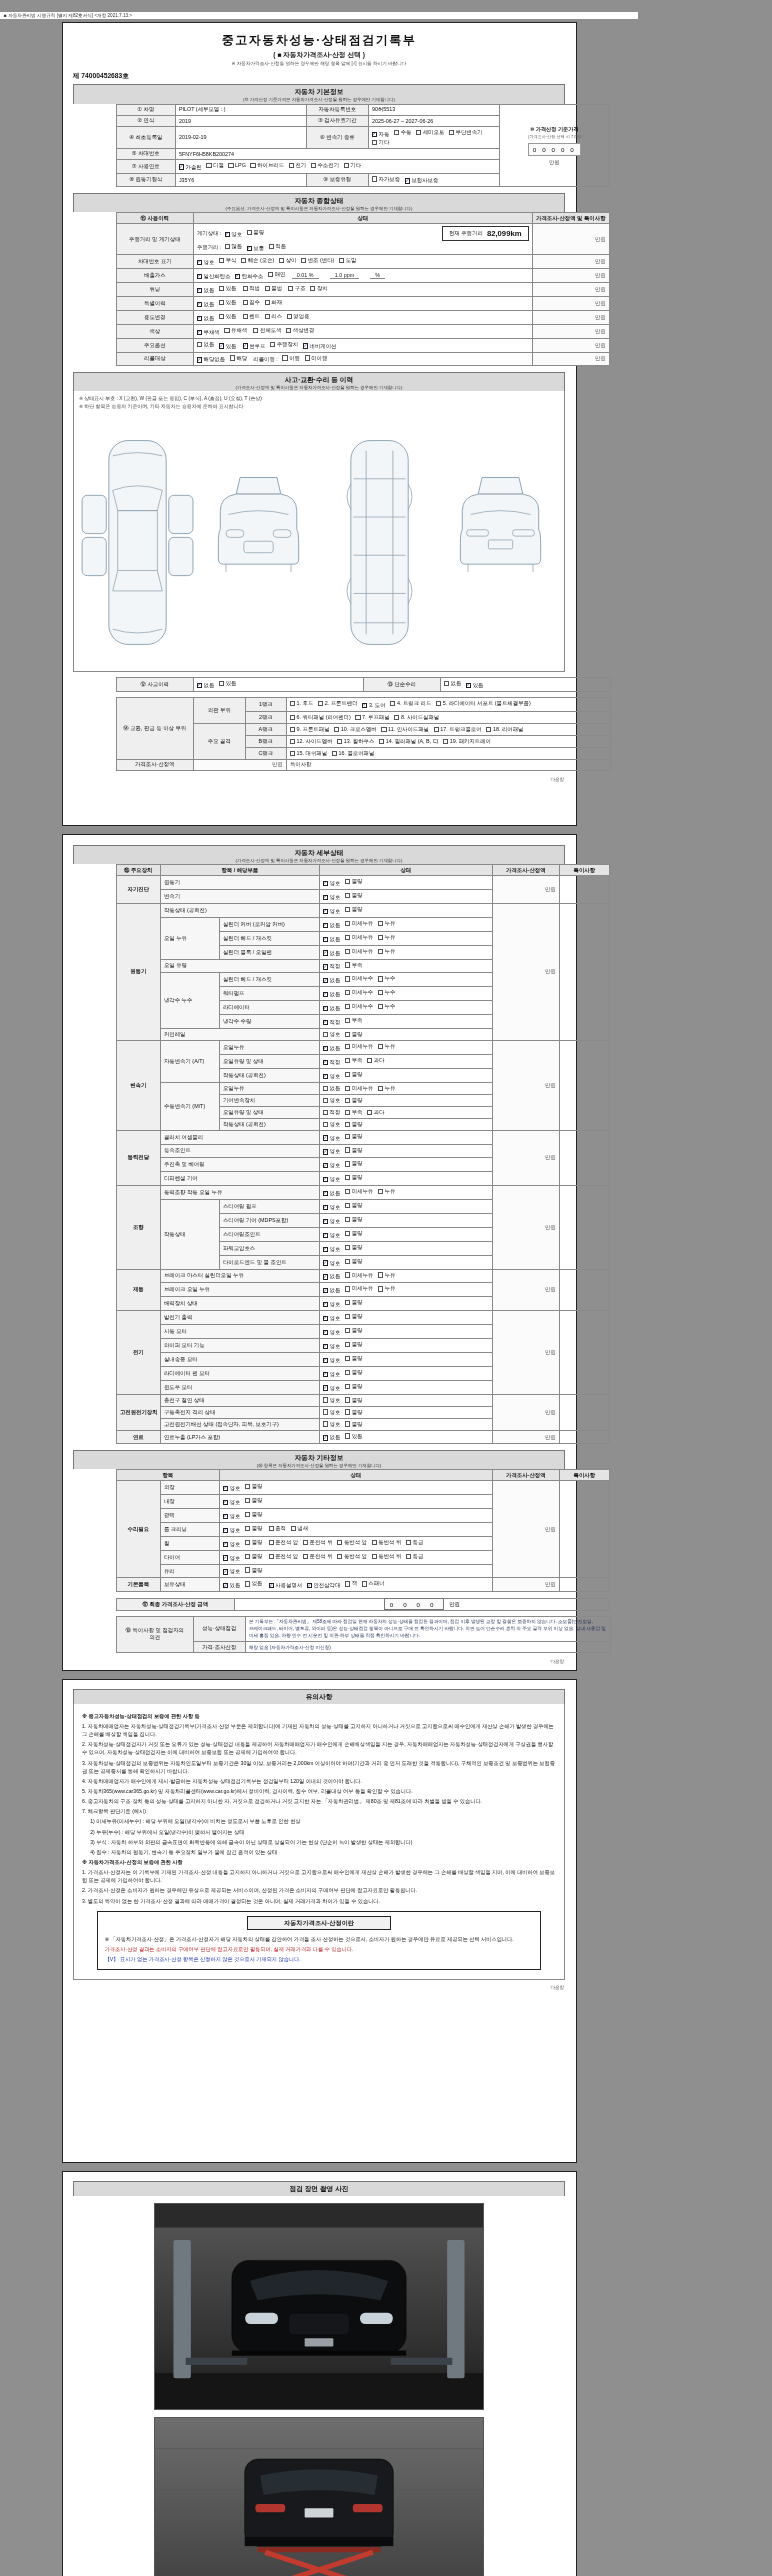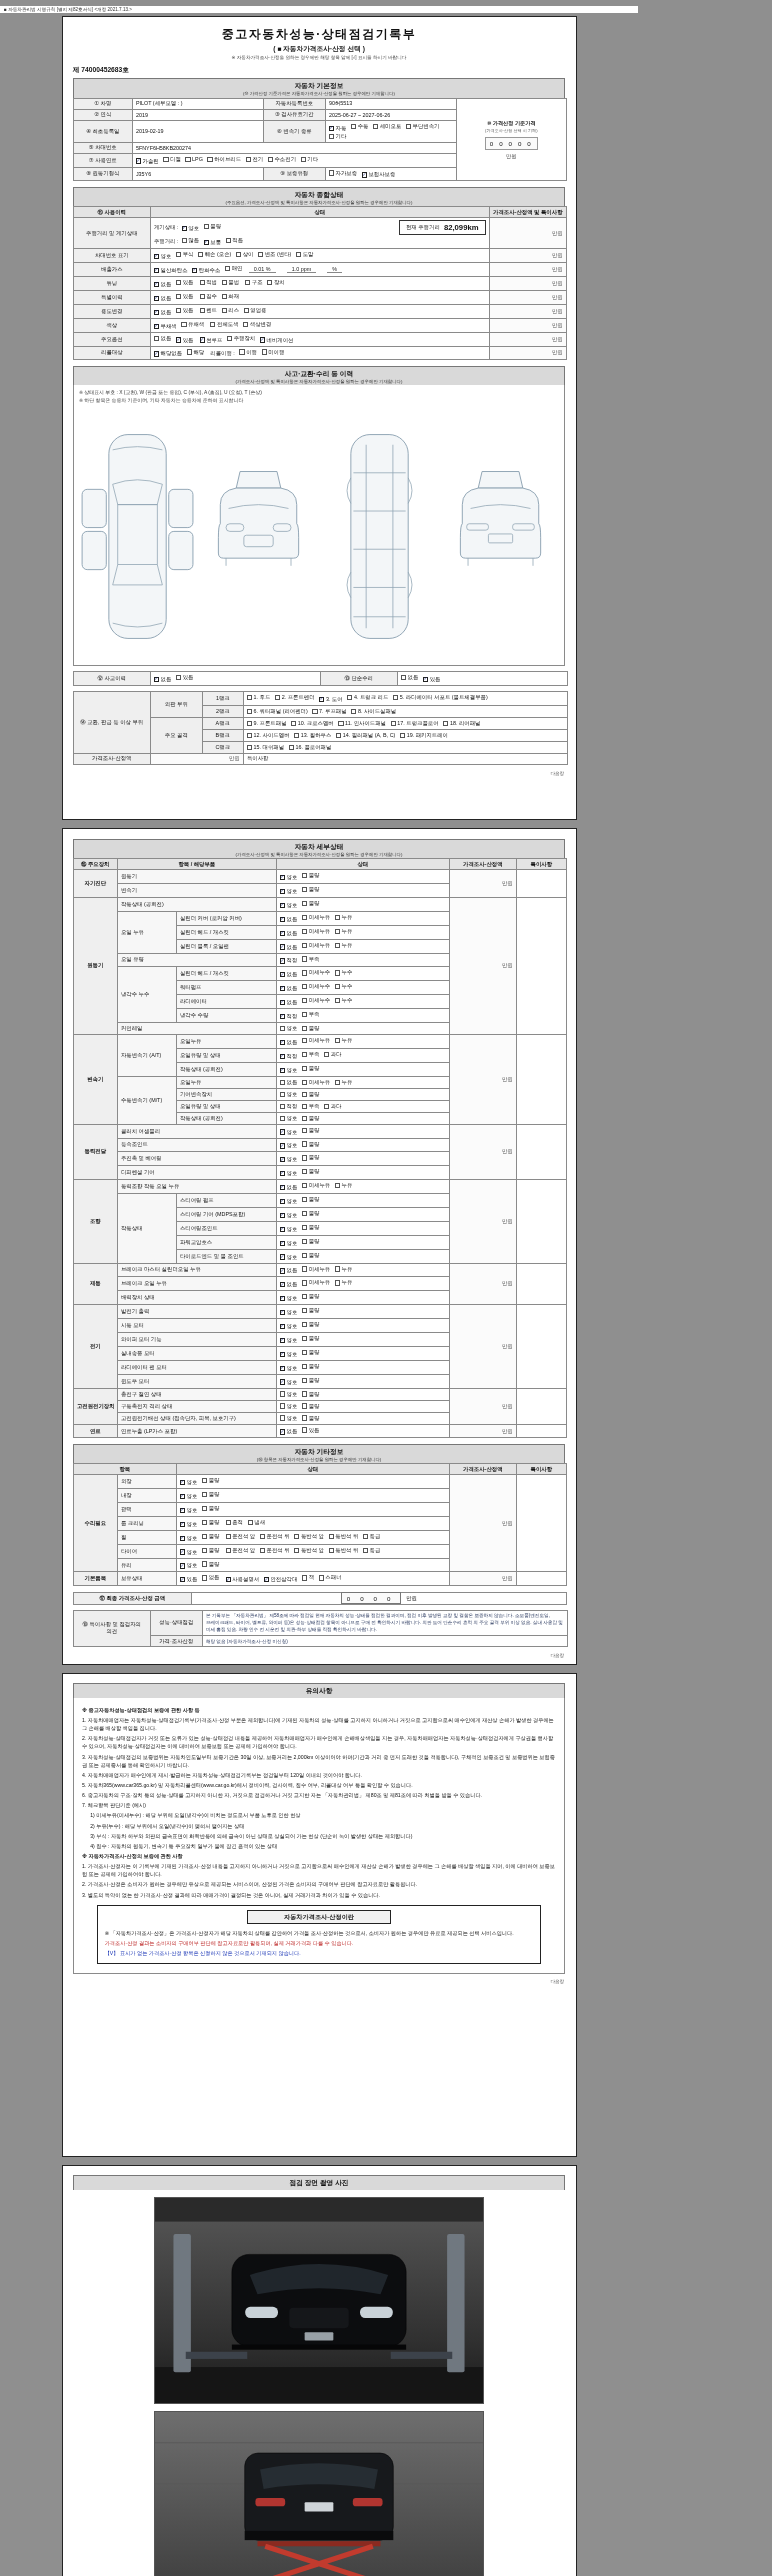--- a/index.html
+++ b/index.html
@@ -1,28 +1,28 @@
 <!DOCTYPE html>
 <html style="font-size:8.2px"><head>
 <meta charset="utf-8">
 <style>
   * { margin:0; padding:0; box-sizing:border-box; }
   html,body { background:#8f8f8f; }
   body { width:773px; font-family:"Liberation Sans","DejaVu Sans",sans-serif; color:#111; }
-  .page { width:638px; height:2576px; overflow:hidden; padding-top:6px; }
+  .page { width:638px; height:2576px; overflow:hidden; padding-top:12px; }
   .form-ref { background:#fff; width:100%; font-size:4.6px; color:#333; padding:1px 4.1px; margin-bottom:3.1px; }
   .panel { width:515px; margin:0 auto 8.2px; background:#fff; border:0.5px solid #232323; padding:9.3px 10.3px 5.2px; position:relative; }
   .title { text-align:center; font-size:12px; font-weight:bold; letter-spacing:1.5px; }
   .subtitle { text-align:center; font-size:6.7px; font-weight:bold; margin-top:1.5px; }
   .subnote { text-align:center; font-size:4.6px; color:#444; margin-top:1px; }
   .doc-no { font-size:6.7px; font-weight:bold; margin:6.2px 0 3.1px; }
   .sec-head { background:#d9d9d9; border:0.5px solid #777; border-bottom:none; text-align:center; padding:2.1px 0 1.5px; }
   .sec-title { font-size:6.7px; font-weight:bold; }
   .sec-note { display:block; font-size:4.4px; font-weight:normal; color:#333; }
-  table.t { width:100%; border-collapse:collapse; font-size:5.4px; table-layout:fixed; margin-bottom:5.2px; }
+  table.t { width:100%; border-collapse:collapse; font-size:5.4px; table-layout:fixed; margin-bottom:5.2px;margin-left:43px; }
   .t th, .t td { border:0.5px solid #8a8a8a; padding:1.5px 3.1px; vertical-align:middle; word-break:keep-all; }
   .t th { background:#e4e4e4; font-weight:bold; text-align:center; }
   .l { background:#efefef; text-align:center; }
   .g { background:#efefef; text-align:center; font-weight:bold; }
   .i { background:#f7f7f7; }
   .p { color:#555; text-align:right; background:#fbfbfb; }
   .cb { display:inline-flex; align-items:center; margin:0.5px 4.6px 0.5px 0; white-space:nowrap; }
   .cbx { width:5.2px; height:5.2px; border:0.5px solid #555; display:inline-flex; align-items:center; justify-content:center; font-size:4.6px; line-height:4.6px; margin-right:1.5px; background:#fff; color:#10207c; font-weight:bold; }
   .cbx.on { border-color:#222; }
   .ln { display:flex; align-items:center; flex-wrap:wrap; padding:0.5px 0; }

